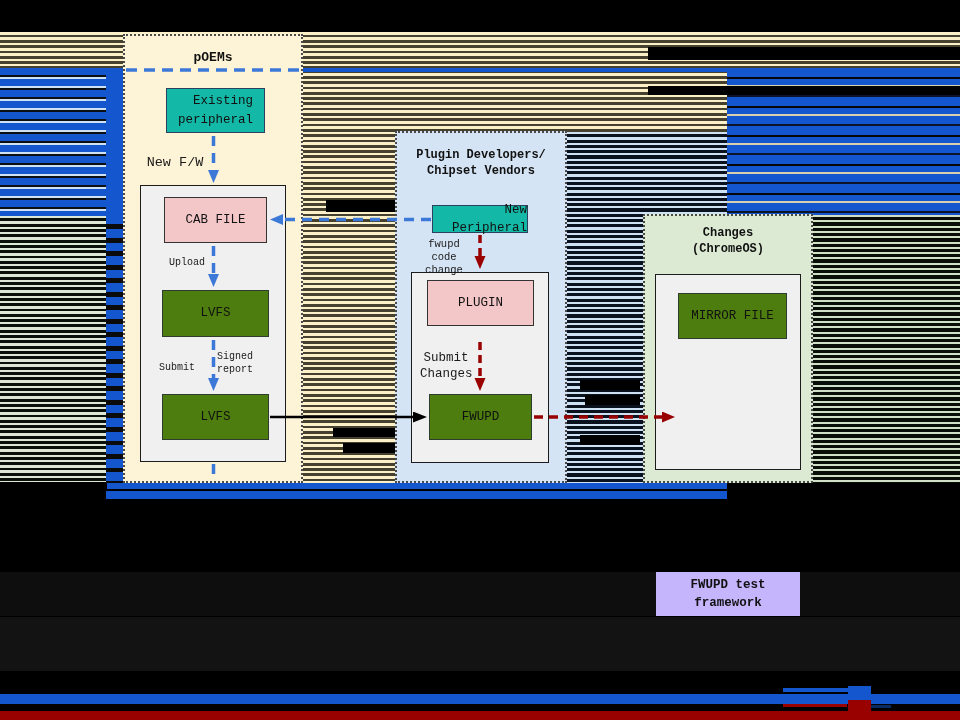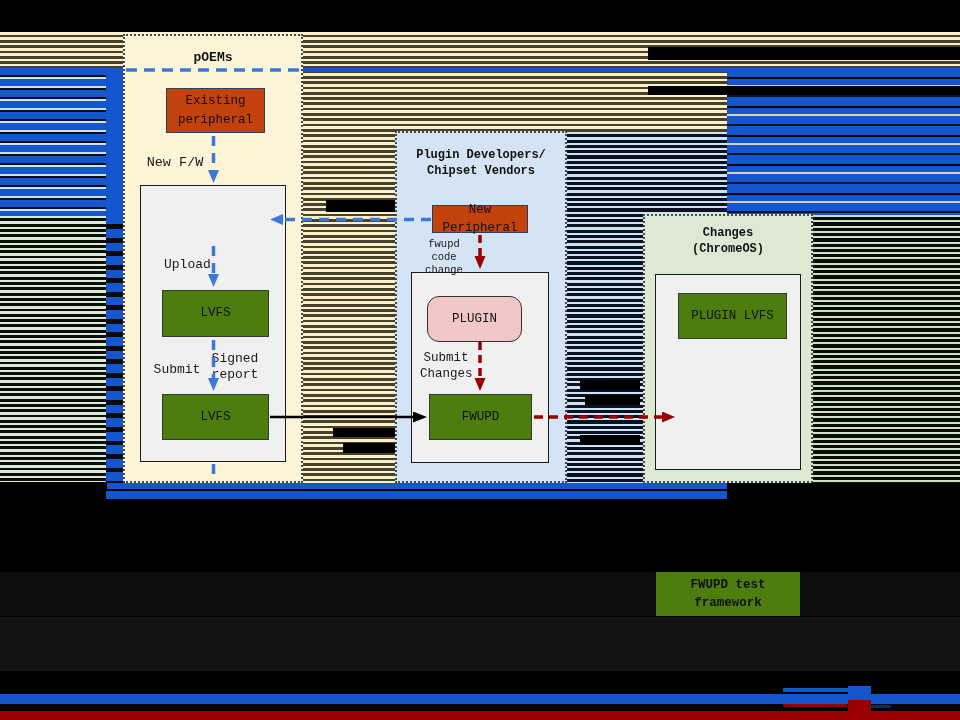--- a/index.html
+++ b/index.html
@@ -29,27 +29,27 @@
     text-align:center;font-weight:bold;color:#111;
     font-size:12px;line-height:1.35;white-space:pre-line;
   }
   .inner{background:#f0f0f0;border:1.5px solid #1c1c1c;box-sizing:border-box;}
   
   .node{
     display:flex;align-items:center;justify-content:center;text-align:center;
     box-sizing:border-box;border:1.5px solid #333;color:#111;
     font-size:12.5px;line-height:1.45;white-space:pre-line;
   }
-  .n-blue{background:#c2410c;border-color:#2c415e;}
+  .n-blue{background:#14b8a6;border-color:#2c415e;text-align:right;}
   .n-pink{background:#f3c6c8;}
   .n-green{background:#4d7c0f;border-color:#2e3d2e;}
-  .n-plain{background:#4d7c0f;border:none;font-weight:bold;}
+  .n-plain{background:#c4b5fd;border:none;font-weight:bold;}
   
   .elabel{
-    color:#1a1a1a;font-size:13px;line-height:1.25;text-align:center;white-space:pre-line;
+    color:#1a1a1a;font-size:10px;line-height:1.25;text-align:center;white-space:pre-line;
   }
   .elabel.small{font-size:10.5px;}
   .redact{background:#000;}
   svg.overlay{position:absolute;left:0;top:0;pointer-events:none;}
 </style>
 </head>
 <body>
 
 <div id="canvas">
 
@@ -85,38 +85,39 @@
   <div class="abs redact" style="left:580px;top:380px;width:60px;height:10px;"></div>
   <div class="abs redact" style="left:585px;top:395px;width:55px;height:10px;"></div>
   <div class="abs redact" style="left:580px;top:435px;width:60px;height:10px;"></div>
 
   <div class="abs container c-poems" style="left:123px;top:34px;width:180px;height:449px;">
     <div class="container-title" style="margin-top:13px;font-size:13px;">pOEMs</div>
   </div>
   <div class="abs inner" style="left:140px;top:185px;width:146px;height:277px;"></div>
   <div class="abs node n-blue" style="left:166px;top:88px;width:99px;height:45px;">Existing
 peripheral</div>
+  <div class="abs node n-pink" style="left:164px;top:197px;width:103px;height:46px;">CAB FILE</div>
   <div class="abs node n-green" style="left:162px;top:290px;width:107px;height:47px;">LVFS</div>
   <div class="abs node n-green" style="left:162px;top:394px;width:107px;height:46px;">LVFS</div>
 
   <div class="abs container c-plugin" style="left:395px;top:131px;width:172px;height:352px;">
     <div class="container-title" style="margin-top:14px;">Plugin Developers/
 Chipset Vendors</div>
   </div>
   <div class="abs inner" style="left:411px;top:272px;width:138px;height:191px;"></div>
   <div class="abs node n-blue" style="left:432px;top:205px;width:96px;height:28px;">New Peripheral</div>
-  <div class="abs node n-pink" style="left:427px;top:296px;width:95px;height:46px;border-radius:12px;">PLUGIN</div>
+  <div class="abs node n-pink" style="left:427px;top:280px;width:107px;height:46px;">PLUGIN</div>
   <div class="abs node n-green" style="left:429px;top:394px;width:103px;height:46px;">FWUPD</div>
 
   <div class="abs container c-google" style="left:643px;top:214px;width:170px;height:269px;">
     <div class="container-title" style="margin-top:9px;">Changes
 (ChromeOS)</div>
   </div>
   <div class="abs inner" style="left:655px;top:274px;width:146px;height:196px;"></div>
-  <div class="abs node n-green" style="left:678px;top:293px;width:109px;height:46px;">PLUGIN LVFS</div>
+  <div class="abs node n-green" style="left:678px;top:293px;width:109px;height:46px;">MIRROR FILE</div>
 
   <div class="abs node n-plain" style="left:656px;top:572px;width:144px;height:44px;">FWUPD test framework</div>
 
   <div class="abs elabel" style="left:146px;top:155px;width:58px;font-size:13.5px;">New F/W</div>
   <div class="abs elabel" style="left:164px;top:257px;width:46px;">Upload</div>
   <div class="abs elabel" style="left:153px;top:362px;width:48px;">Submit</div>
   <div class="abs elabel" style="left:208px;top:351px;width:54px;">Signed
 report</div>
   <div class="abs elabel small" style="left:411px;top:238px;width:66px;">fwupd
 code change</div>

